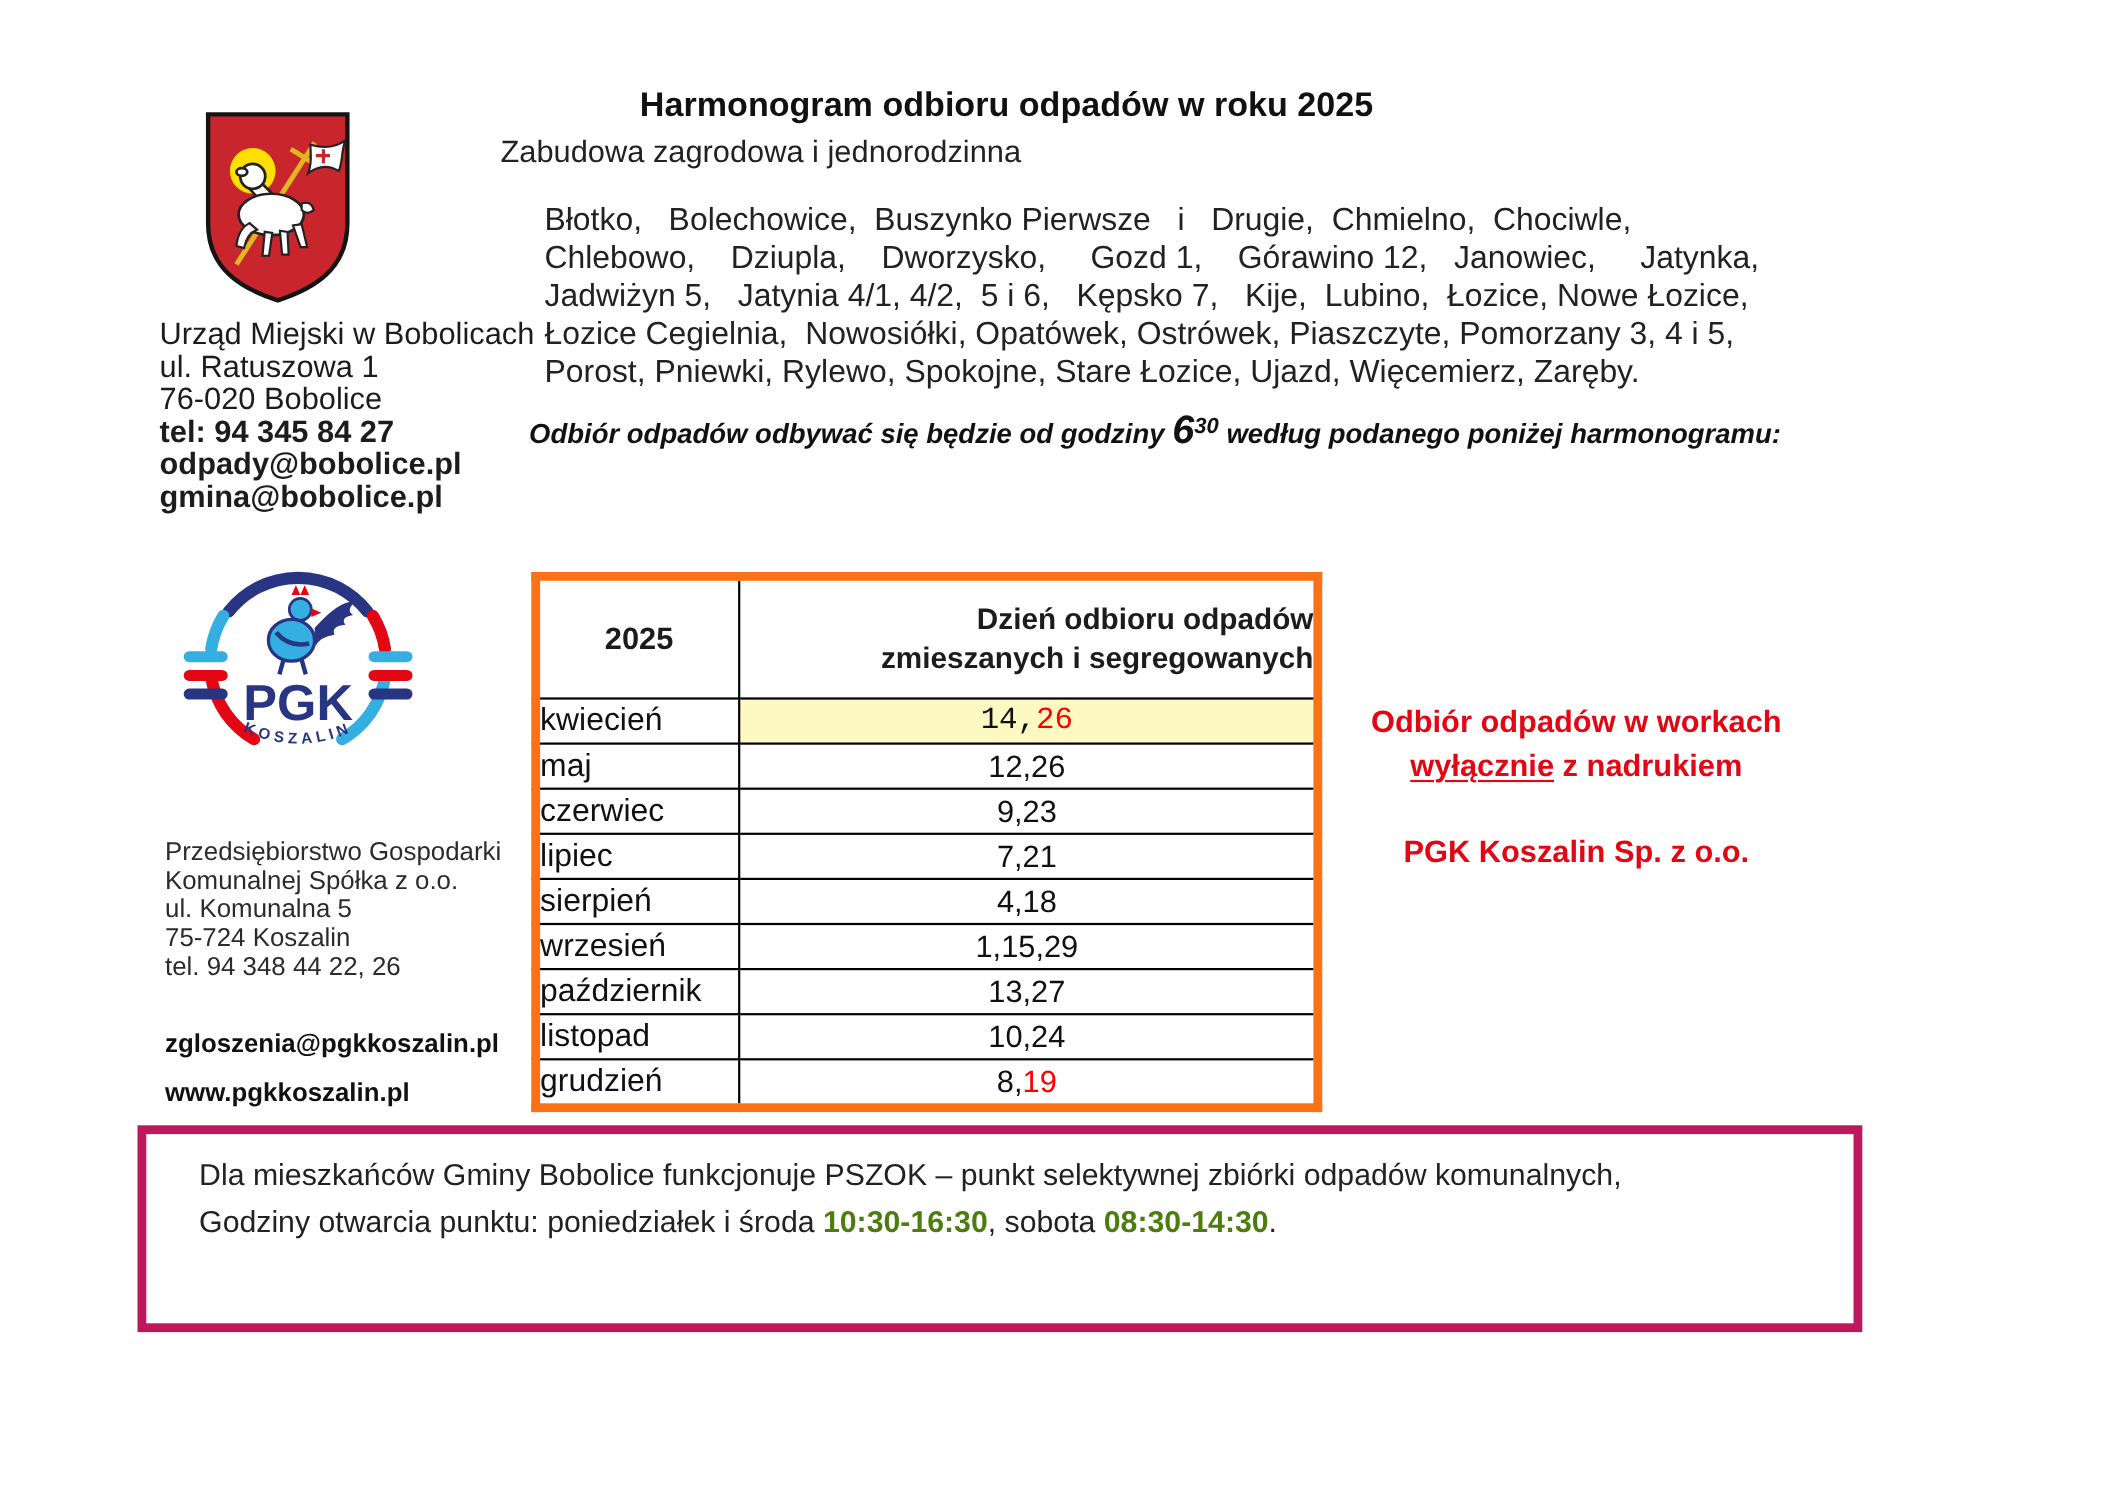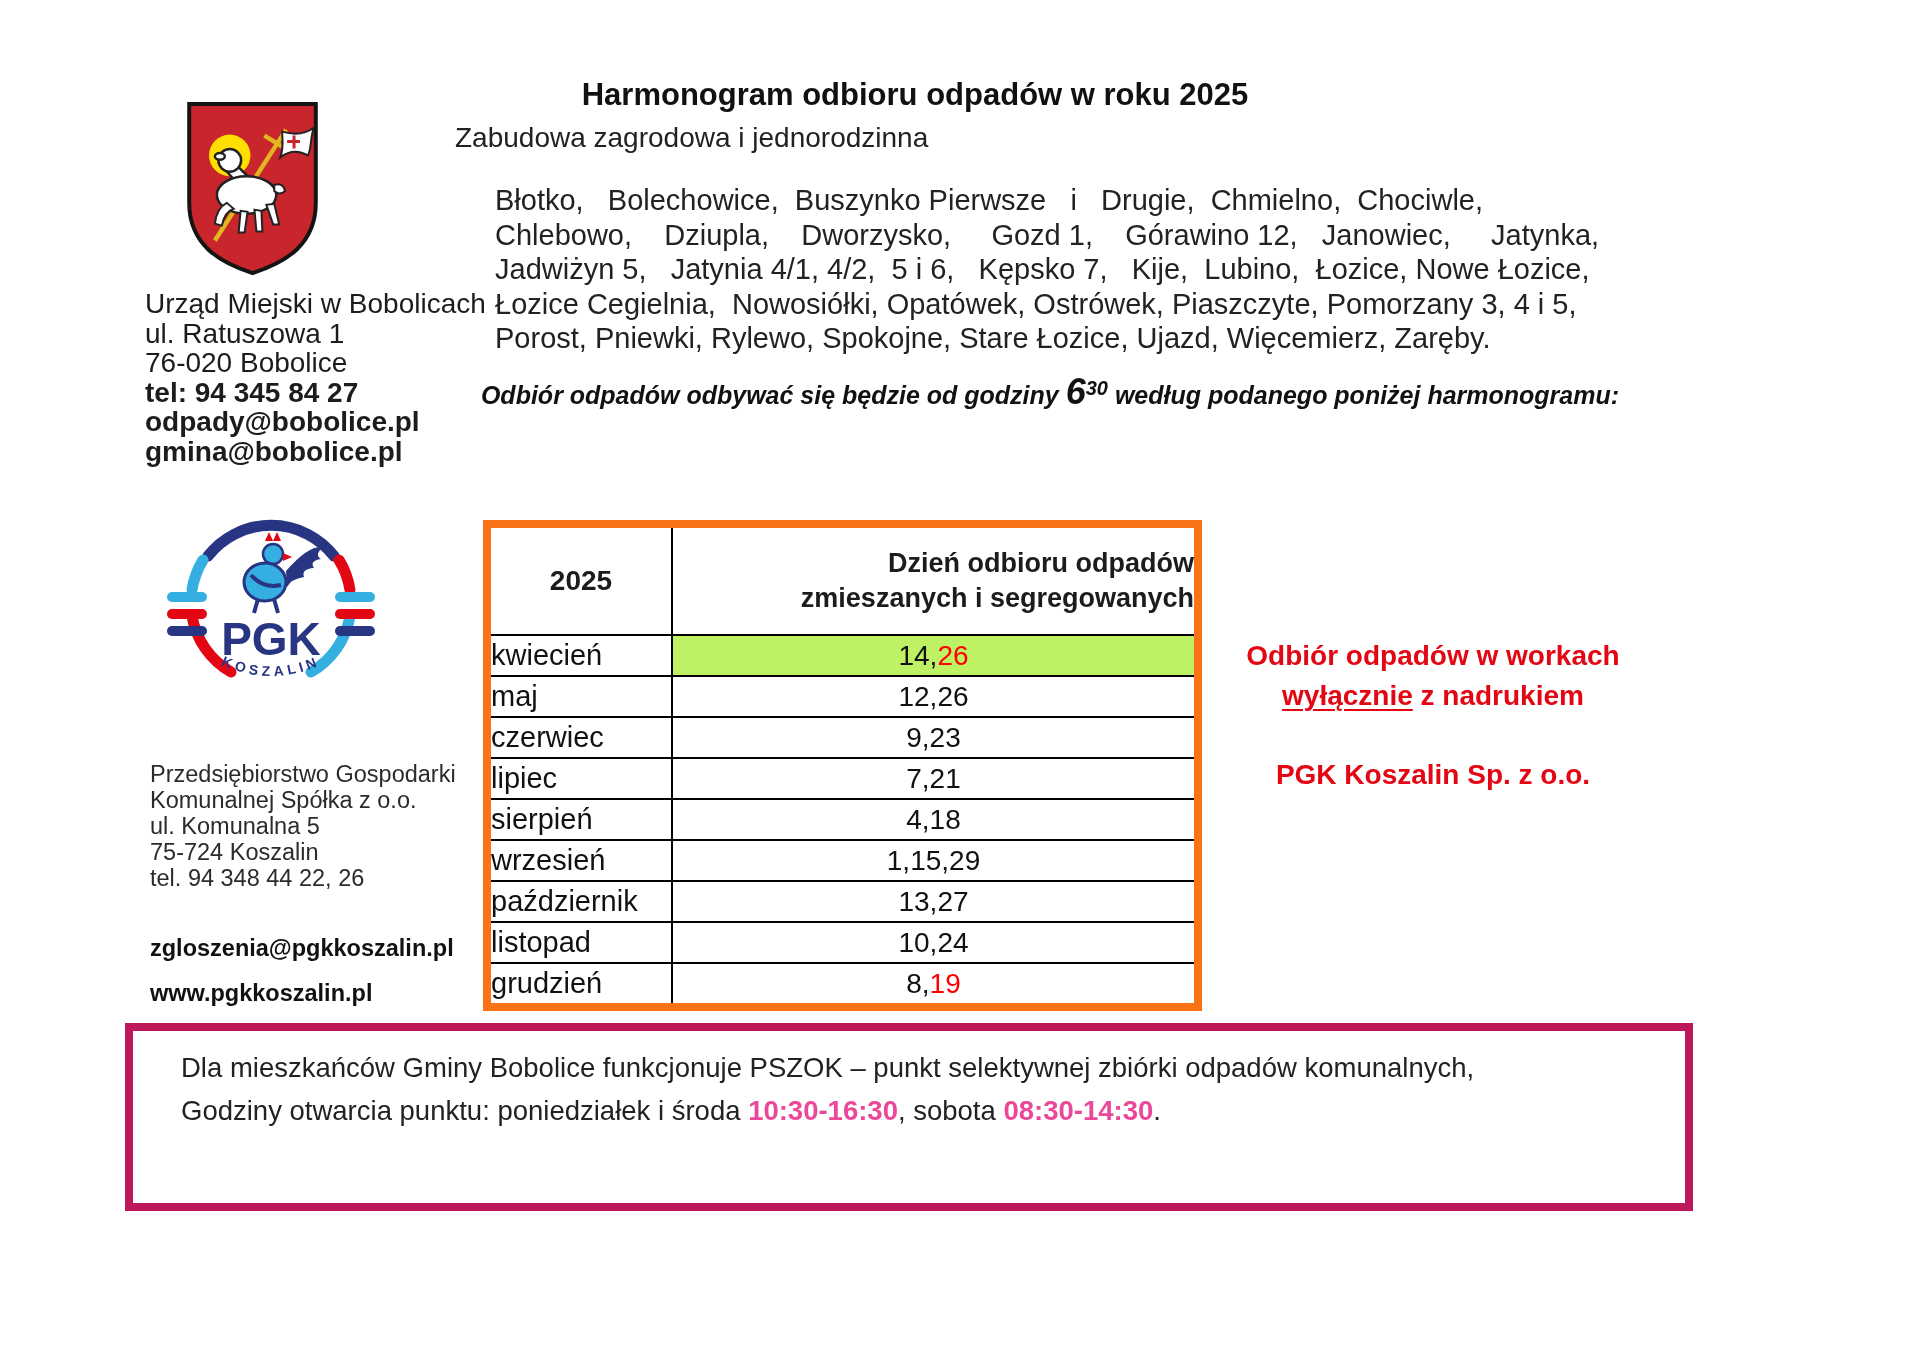--- a/index.html
+++ b/index.html
@@ -30,33 +30,33 @@
   .sched .hour{font-size:36px;line-height:20px;}
   .sched .mins{font-size:20px;vertical-align:super;line-height:10px;}
 
   
   table.waste{position:absolute;left:483px;top:520px;border-collapse:collapse;table-layout:fixed;background:#fff;border:8px solid #f97316;}
   table.waste td{border:2.5px solid #000;padding:0;}
   td.c-month{width:180px;font-size:29px;text-align:left;padding-left:7px;height:39px;color:#111;}
   td.c-days{width:521px;font-size:28px;text-align:center;height:39px;color:#111;}
   td.hdr-year{font-size:28px;font-weight:bold;text-align:center;height:106px;}
   td.hdr-days{font-size:27px;font-weight:bold;text-align:right;line-height:35px;}
-  td.hl{background:#bef264;}
+  td.hl{background:#fef9c3;font-family:Liberation Mono, monospace;}
   .red-num{color:#ff0000;}
 
   
   .rednote{left:1208px;top:636px;width:450px;text-align:center;font-weight:bold;font-size:28px;line-height:40px;color:#e30613;}
   .rednote .l3{margin-top:39px;}
   .uline{text-decoration:underline;text-underline-offset:4px;text-decoration-thickness:2px;}
 
   
   .pszok{left:125px;top:1023px;width:1484px;height:152px;border:8px solid #be185d;padding:20px 20px 0 48px;font-size:27.5px;line-height:34px;color:#222;}
   .pszok .l2{word-spacing:7px;}
   .pszok .l3{margin-top:9px;}
-  .pszok b{color:#ec4899;}
+  .pszok b{color:#4d7c0f;}
 </style>
 </head>
 <body>
 
 <div class="page">
 
   <svg class="abs coat" viewBox="0 0 140 184" aria-hidden="true">
     <path d="M6 6 H134 V106 C134 148 104 166 70 177 C36 166 6 148 6 106 Z" fill="#c8252c" stroke="#141414" stroke-width="4"></path>
     <circle cx="47" cy="58" r="21" fill="#ffdf00"></circle>
     <line x1="32" y1="144" x2="104" y2="32" stroke="#e2b61f" stroke-width="4.5"></line>

